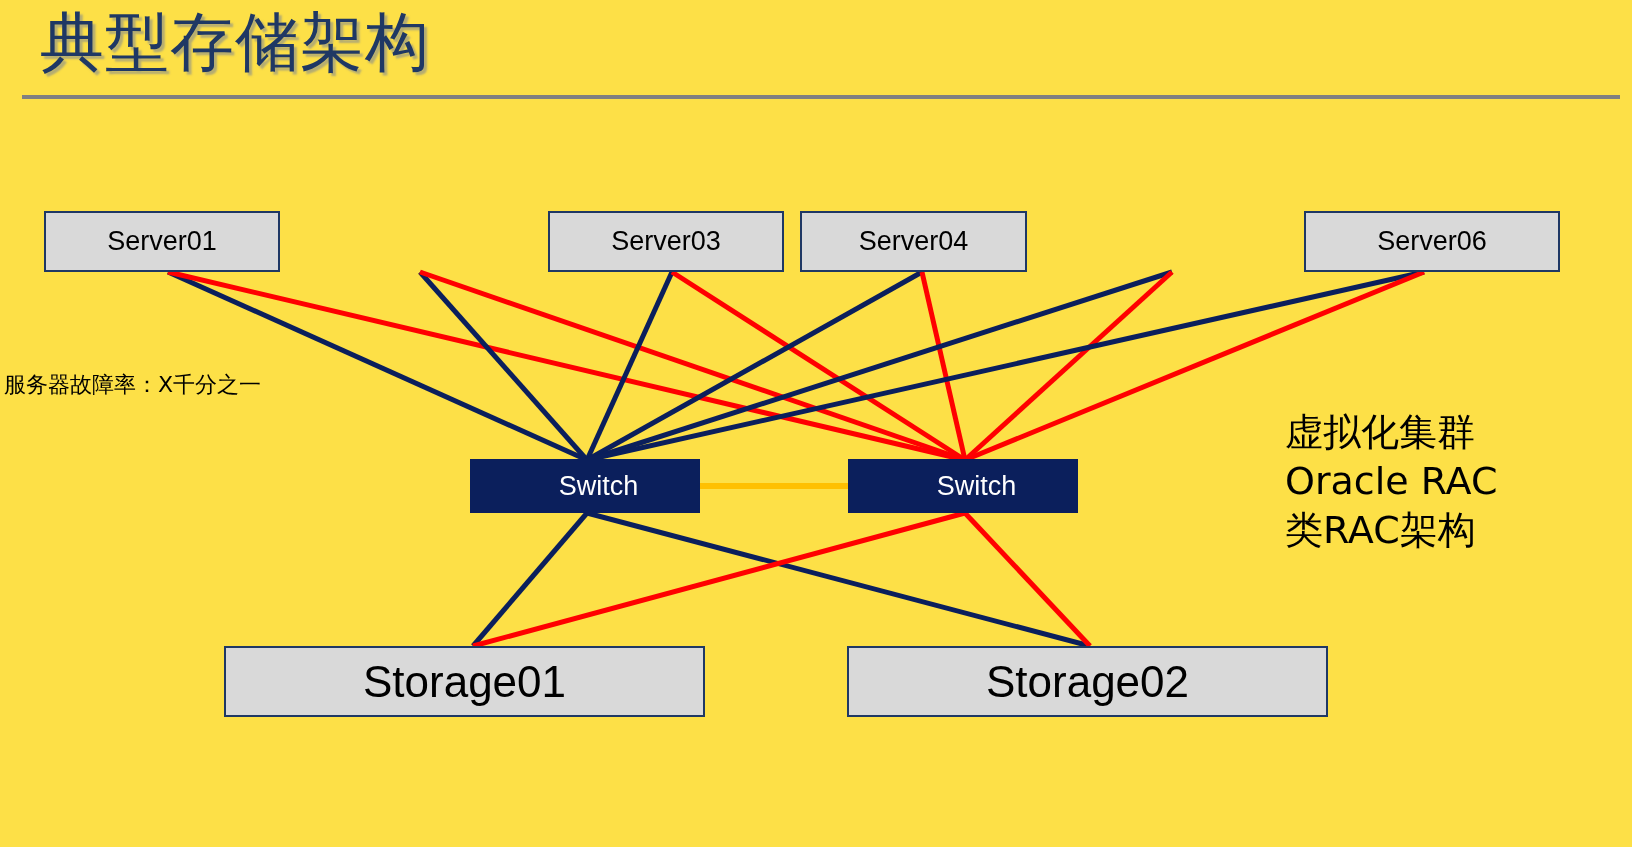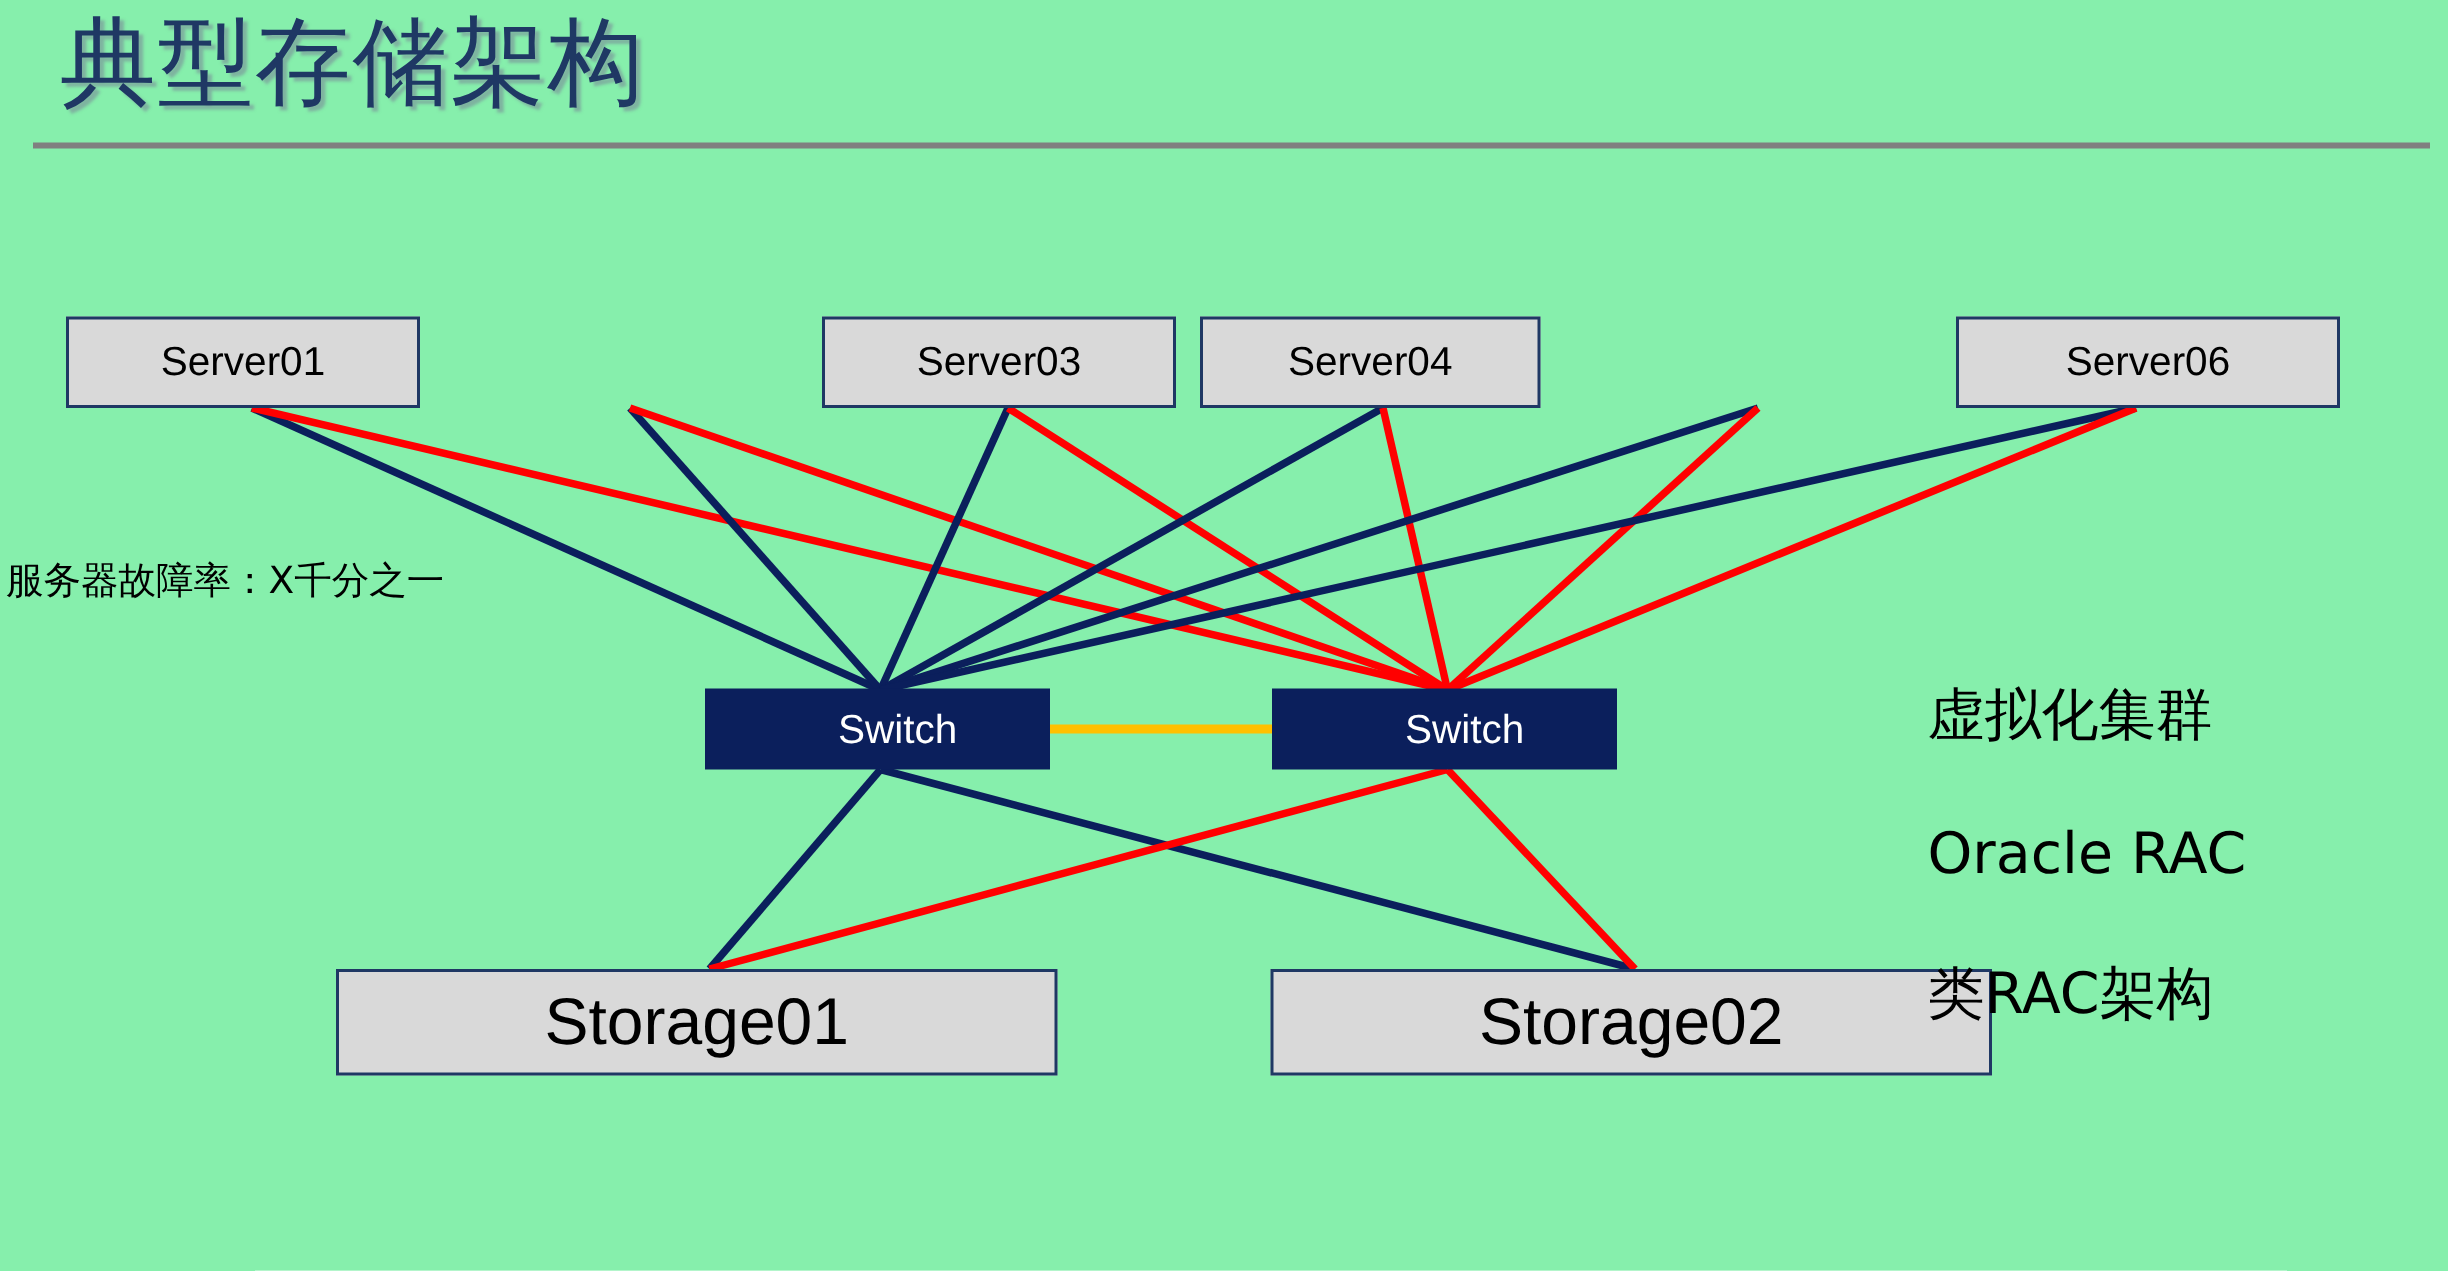--- a/index.html
+++ b/index.html
@@ -10,21 +10,21 @@
   body {
     width: 1632px; height: 847px;
     font-family: "Liberation Sans", "DejaVu Sans", sans-serif;
     overflow: hidden;
     position: relative;
   }
   #slide {
     position: relative;
     width: 1632px;
     height: 847px;
-    background: #86efac;
+    background: #fde047;
   }
 
   
   #title {
     position: absolute;
     left: 40px;
     top: -2px;
     font-size: 64px;
     line-height: 88px;
     color: #1F3864;
@@ -84,38 +84,38 @@
   
   .note {
     position: absolute;
     color: #000000;
     white-space: nowrap;
     font-family: "DejaVu Sans", sans-serif;
   }
   #note-server {
     left: 4px;
     top: 370px;
-    font-size: 25px;
+    font-size: 22px;
   }
   #note-storage {
     left: 4px;
     top: 750px;
     font-size: 25px;
   }
   #cluster-note {
     position: absolute;
     left: 1285px;
     top: 408px;
     font-size: 38px;
     line-height: 49px;
     color: #000000;
     font-family: "DejaVu Sans", sans-serif;
     white-space: nowrap;
   }
-  #cluster-note div { white-space: nowrap; margin-top: 44px; }
+  #cluster-note div { white-space: nowrap; }
 </style>
 </head>
 <body>
 
 <div id="slide">
 
   <div id="title">典型存储架构</div>
   <div id="title-rule"></div>
 
   <svg id="links" viewBox="0 0 1632 847" width="1632" height="847" xmlns="http://www.w3.org/2000/svg">

